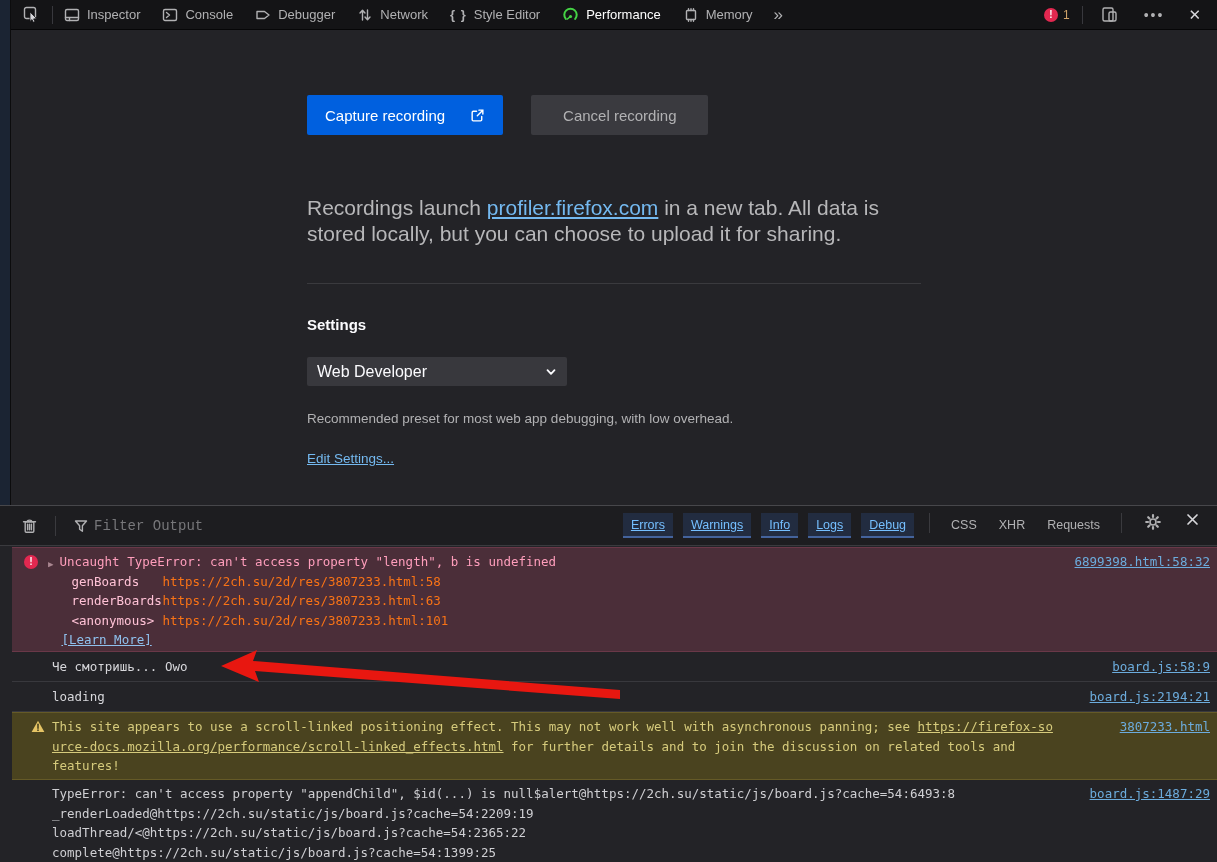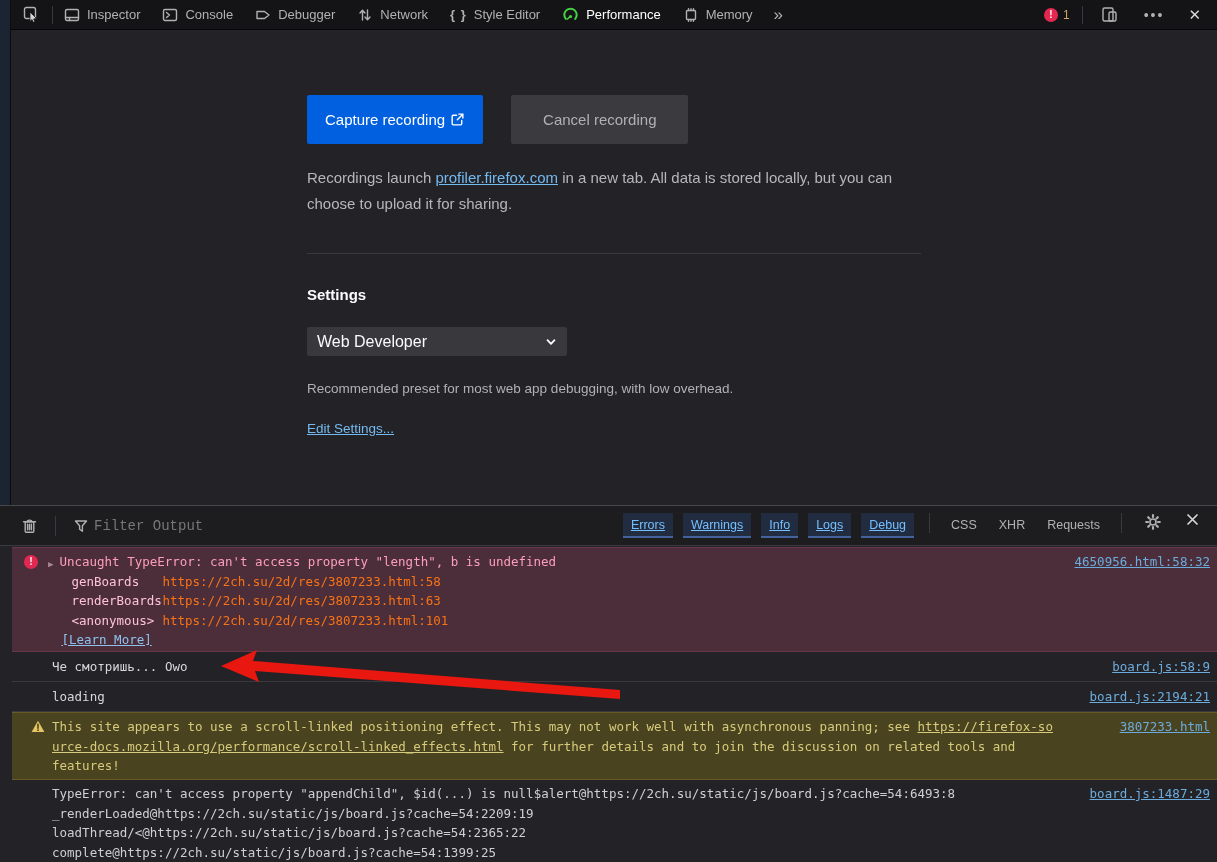--- a/index.html
+++ b/index.html
@@ -24,24 +24,24 @@
   .err-badge { display:flex; align-items:center; gap:5px; padding:0 6px; cursor:pointer; }
   .err-circle { width:14px; height:14px; border-radius:50%; background:#e22850; color:#fff; font-size:10px; font-weight:700; display:flex; align-items:center; justify-content:center; }
   .err-count { font-size:12px; color:#cfa36a; }
   .meatballs { font-size:14px; color:#b1b1b3; letter-spacing:2px; padding:0 8px; cursor:pointer; }
   .close-x { font-size:15px; color:#d7d7db; padding:0 10px; cursor:pointer; }
 
   
   .perf-panel { position:absolute; left:12px; top:31px; right:0; height:472px; background:#232327; }
   .perf-col { position:absolute; left:295px; top:0; width:614px; }
   .btn-row { margin-top:64px; display:flex; gap:28px; }
-  .btn { height:49px; border:none; border-radius:2px; font-family:"Liberation Sans",sans-serif; font-size:15px; display:inline-flex; align-items:center; gap:5px; cursor:pointer;text-align:center; }
+  .btn { height:40px; border:none; border-radius:2px; font-family:"Liberation Sans",sans-serif; font-size:15px; display:inline-flex; align-items:center; gap:25px; cursor:pointer;text-align:center; }
   .btn-primary { background:#0060df; color:#fff; padding:0 18px; }
   .btn-secondary { background:#3a3a3f; color:#b1b1b3; padding:0 32px; }
-  .note { margin-top:21px; font-size:15px; line-height:26px; color:#b7b7b9; }
+  .note { margin-top:60px; font-size:21px; line-height:26px; color:#b7b7b9; }
   a.blue-link { color:#74b9f0; text-decoration:underline; cursor:pointer; }
   .hrule { margin-top:36px; border-top:1px solid #3a3a3e; width:614px; }
   .settings-h { margin-top:32px; font-size:15px; font-weight:700; color:#fbfbfe; }
   .preset-select { margin-top:24px; width:260px; height:29px; background:#38383d; border-radius:2px; color:#fbfbfe; font-size:16px; display:flex; align-items:center; padding:0 10px; cursor:pointer; }
   .preset-select .lbl { flex:1; }
   .preset-desc { margin-top:25px; font-size:13.5px; color:#b1b1b3; }
   .edit-link { display:inline-block; margin-top:25px; font-size:13.5px; }
 
   
   .console { position:absolute; left:0; right:0; top:505px; bottom:0; background:#232327; border-top:1px solid #47474b; z-index:4; }
@@ -259,21 +259,21 @@
               <span class="fn">renderBoards</span>
               <a>https://2ch.su/2d/res/3807233.html:63</a>
             </div>
             <div class="frame">
               <span class="fn">&lt;anonymous&gt;</span>
               <a>https://2ch.su/2d/res/3807233.html:101</a>
             </div>
           </div>
           <a class="learn-more">[Learn More]</a>
         </div>
-        <a class="src-link">4650956.html:58:32</a>
+        <a class="src-link">6899398.html:58:32</a>
       </div>
 
       <div class="row row-log">
         <span>Че смотришь... Owo</span>
         <a class="src-link">board.js:58:9</a>
       </div>
 
       <div class="row row-log">
         <span>loading</span>
         <a class="src-link">board.js:2194:21</a>

